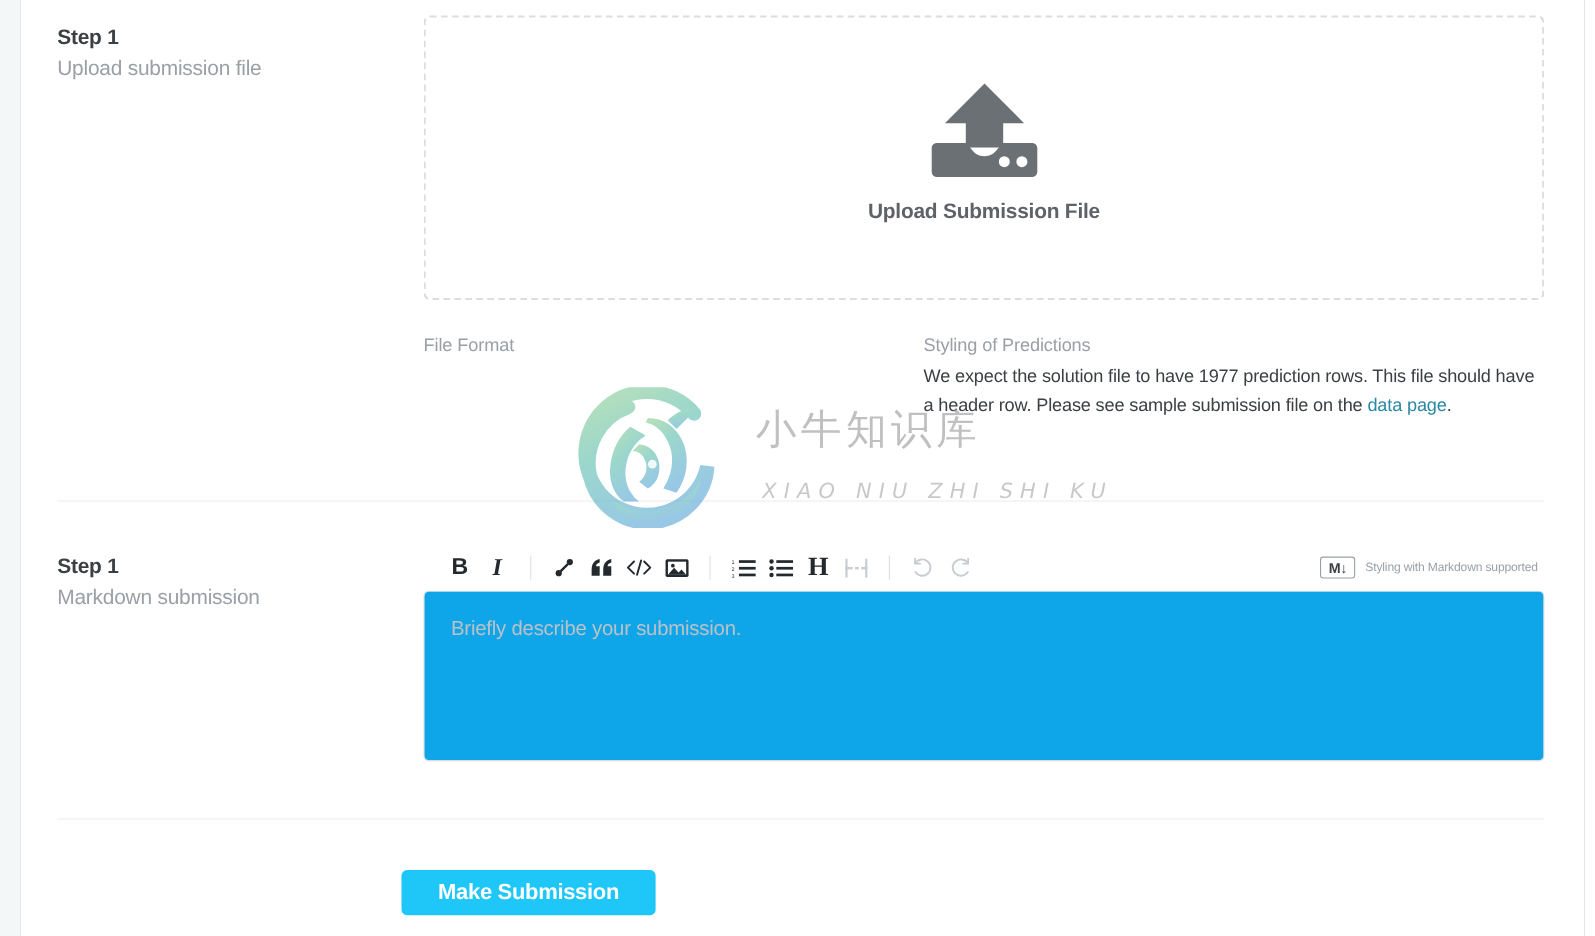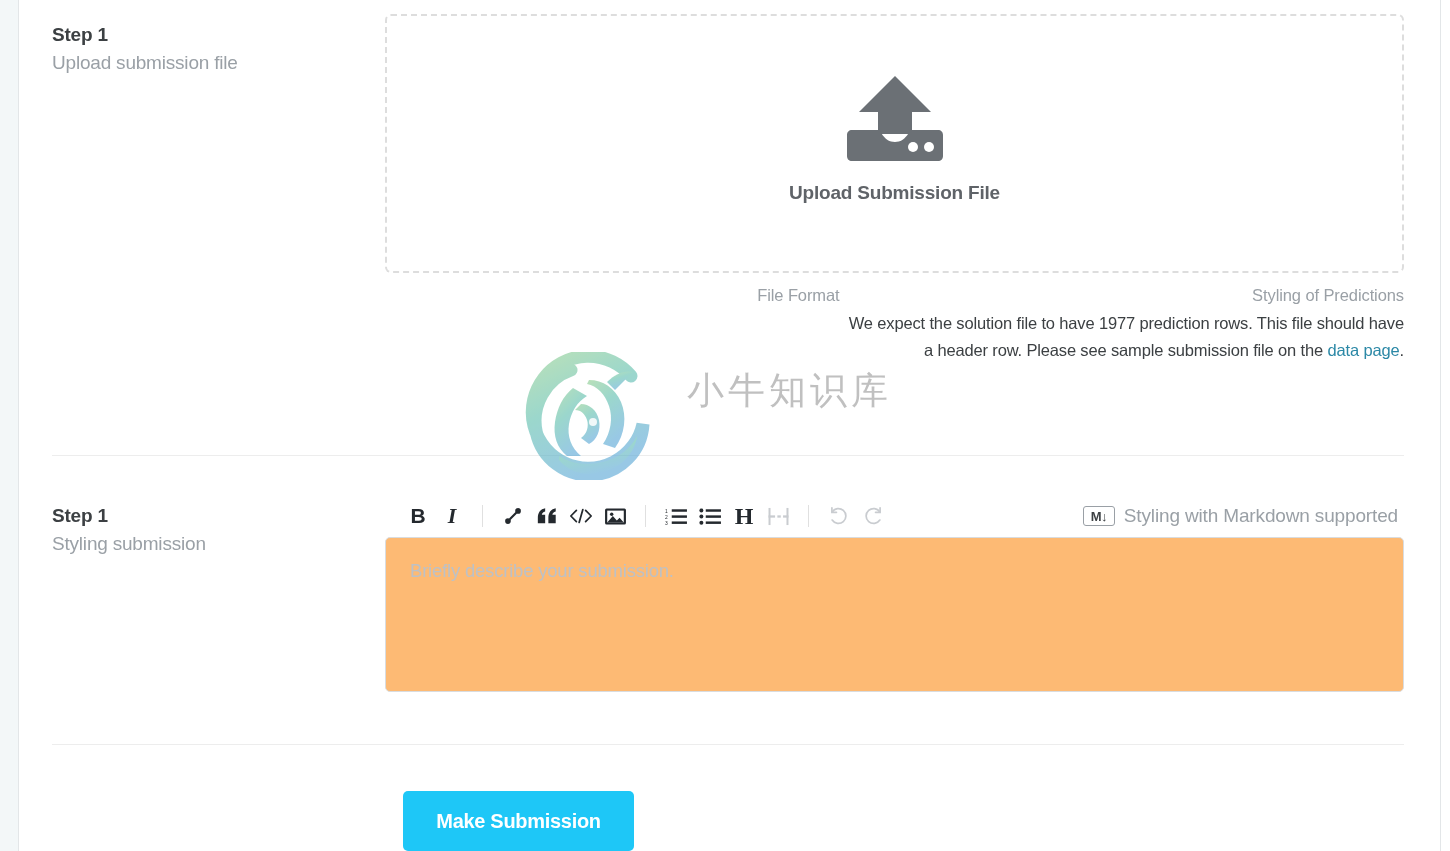--- a/index.html
+++ b/index.html
@@ -102,24 +102,23 @@
   .upload-caption {
     margin-top: 18px;
     font-size: 19px;
     font-weight: bold;
     color: #5f6368;
     letter-spacing: -0.2px;
   }
 
   .info-cols {
     position: absolute;
-    left: 366px; top: 284px;
+    left: 366px; top: 303px;
     width: 1019px;
     display: flex;
-    text-align: right;
   }
   .info-col { width: 455px; }
   .info-col.right { margin-left: 0; width: 565px; }
   .info-head {
     font-size: 16.5px;
     color: #9aa0a6;
     line-height: 22px;
     letter-spacing: -0.1px;
     margin-bottom: 4px;
   }
@@ -193,47 +192,47 @@
     width: 32px; height: 20px;
     border: 1.6px solid #9aa0a6;
     border-radius: 3px;
     display: flex; align-items: center; justify-content: center;
     font-size: 13px; font-weight: bold;
     color: #3c4043;
     letter-spacing: -0.5px;
     font-family: "Liberation Sans", sans-serif;
   }
   .md-note-text {
-    font-size: 19px;
+    font-size: 11px;
     color: #9aa0a6;
     letter-spacing: -0.15px;
   }
 
   .md-textarea {
     width: 1019px;
     height: 155px;
     border: 1px solid #d9dcdf;
     border-radius: 5px;
-    background: #fdba74;
+    background: #0ea5e9;
     padding: 22px 24px;
     font-family: "Liberation Sans", sans-serif;
     font-size: 18.5px;
     color: #3c4043;
     letter-spacing: -0.2px;
     resize: none;
     outline: none;
   }
   .md-textarea::placeholder { color: #bdc1c6; }
 
   
   #submit-area { position: absolute; left: 0; top: 744px; width: 1421px; height: 107px; }
   .submit-btn {
     position: absolute;
-    left: 384px; top: 47px;
-    width: 231px; height: 60px;
+    left: 346px; top: 47px;
+    width: 231px; height: 41px;
     background: #1ec7f7;
     color: #ffffff;
     border: none;
     border-radius: 5px;
     font-family: "Liberation Sans", sans-serif;
     font-size: 20px;
     font-weight: bold;
     letter-spacing: -0.3px;
     cursor: pointer;
   }
@@ -308,21 +307,21 @@
         </div>
       </div>
     </section>
 
     <div class="divider" id="div1"></div>
 
     <section class="step-row" id="step2">
 
       <div class="step-label">
         <div class="step-title">Step 1</div>
-        <div class="step-sub">Styling submission</div>
+        <div class="step-sub">Markdown submission</div>
       </div>
 
       <div class="editor">
 
         <div class="md-toolbar">
 
           <div class="tb-btn bold">B</div>
           <div class="tb-btn italic">I</div>
 
           <div class="tb-sep"></div>
@@ -446,19 +445,20 @@
         <path d="M76 32 C86 34 94 42 98 54 C102 66 100 80 92 92 L104 96
                  C114 82 116 64 110 50 C104 36 92 28 78 28 Z" fill="url(#wmg)"></path>
         <path d="M96 30 C104 22 114 18 122 20 C116 26 110 32 104 38 Z" fill="url(#wmg)"></path>
         <path d="M70 52 C78 52 86 58 88 68 C90 78 86 88 78 92 L70 86
                  C76 82 78 74 76 68 C74 62 70 58 64 58 Z" fill="url(#wmg)"></path>
         <path d="M48 104 C60 112 76 114 92 110 C108 106 120 96 126 84
                  C124 100 112 114 94 120 C76 126 58 120 48 108 Z" fill="url(#wmg)"></path>
         <circle cx="82" cy="70" r="4" fill="#ffffff" opacity="0.85"></circle>
       </svg>
       <div class="wm-text-cn">小牛知识库</div>
+      <div class="wm-text-py">XIAO NIU ZHI SHI KU</div>
     </div>
 
   </div>
 
   <div class="frame-right-border"></div>
   <div class="right-strip"></div>
 </div>
 
 </body></html>

